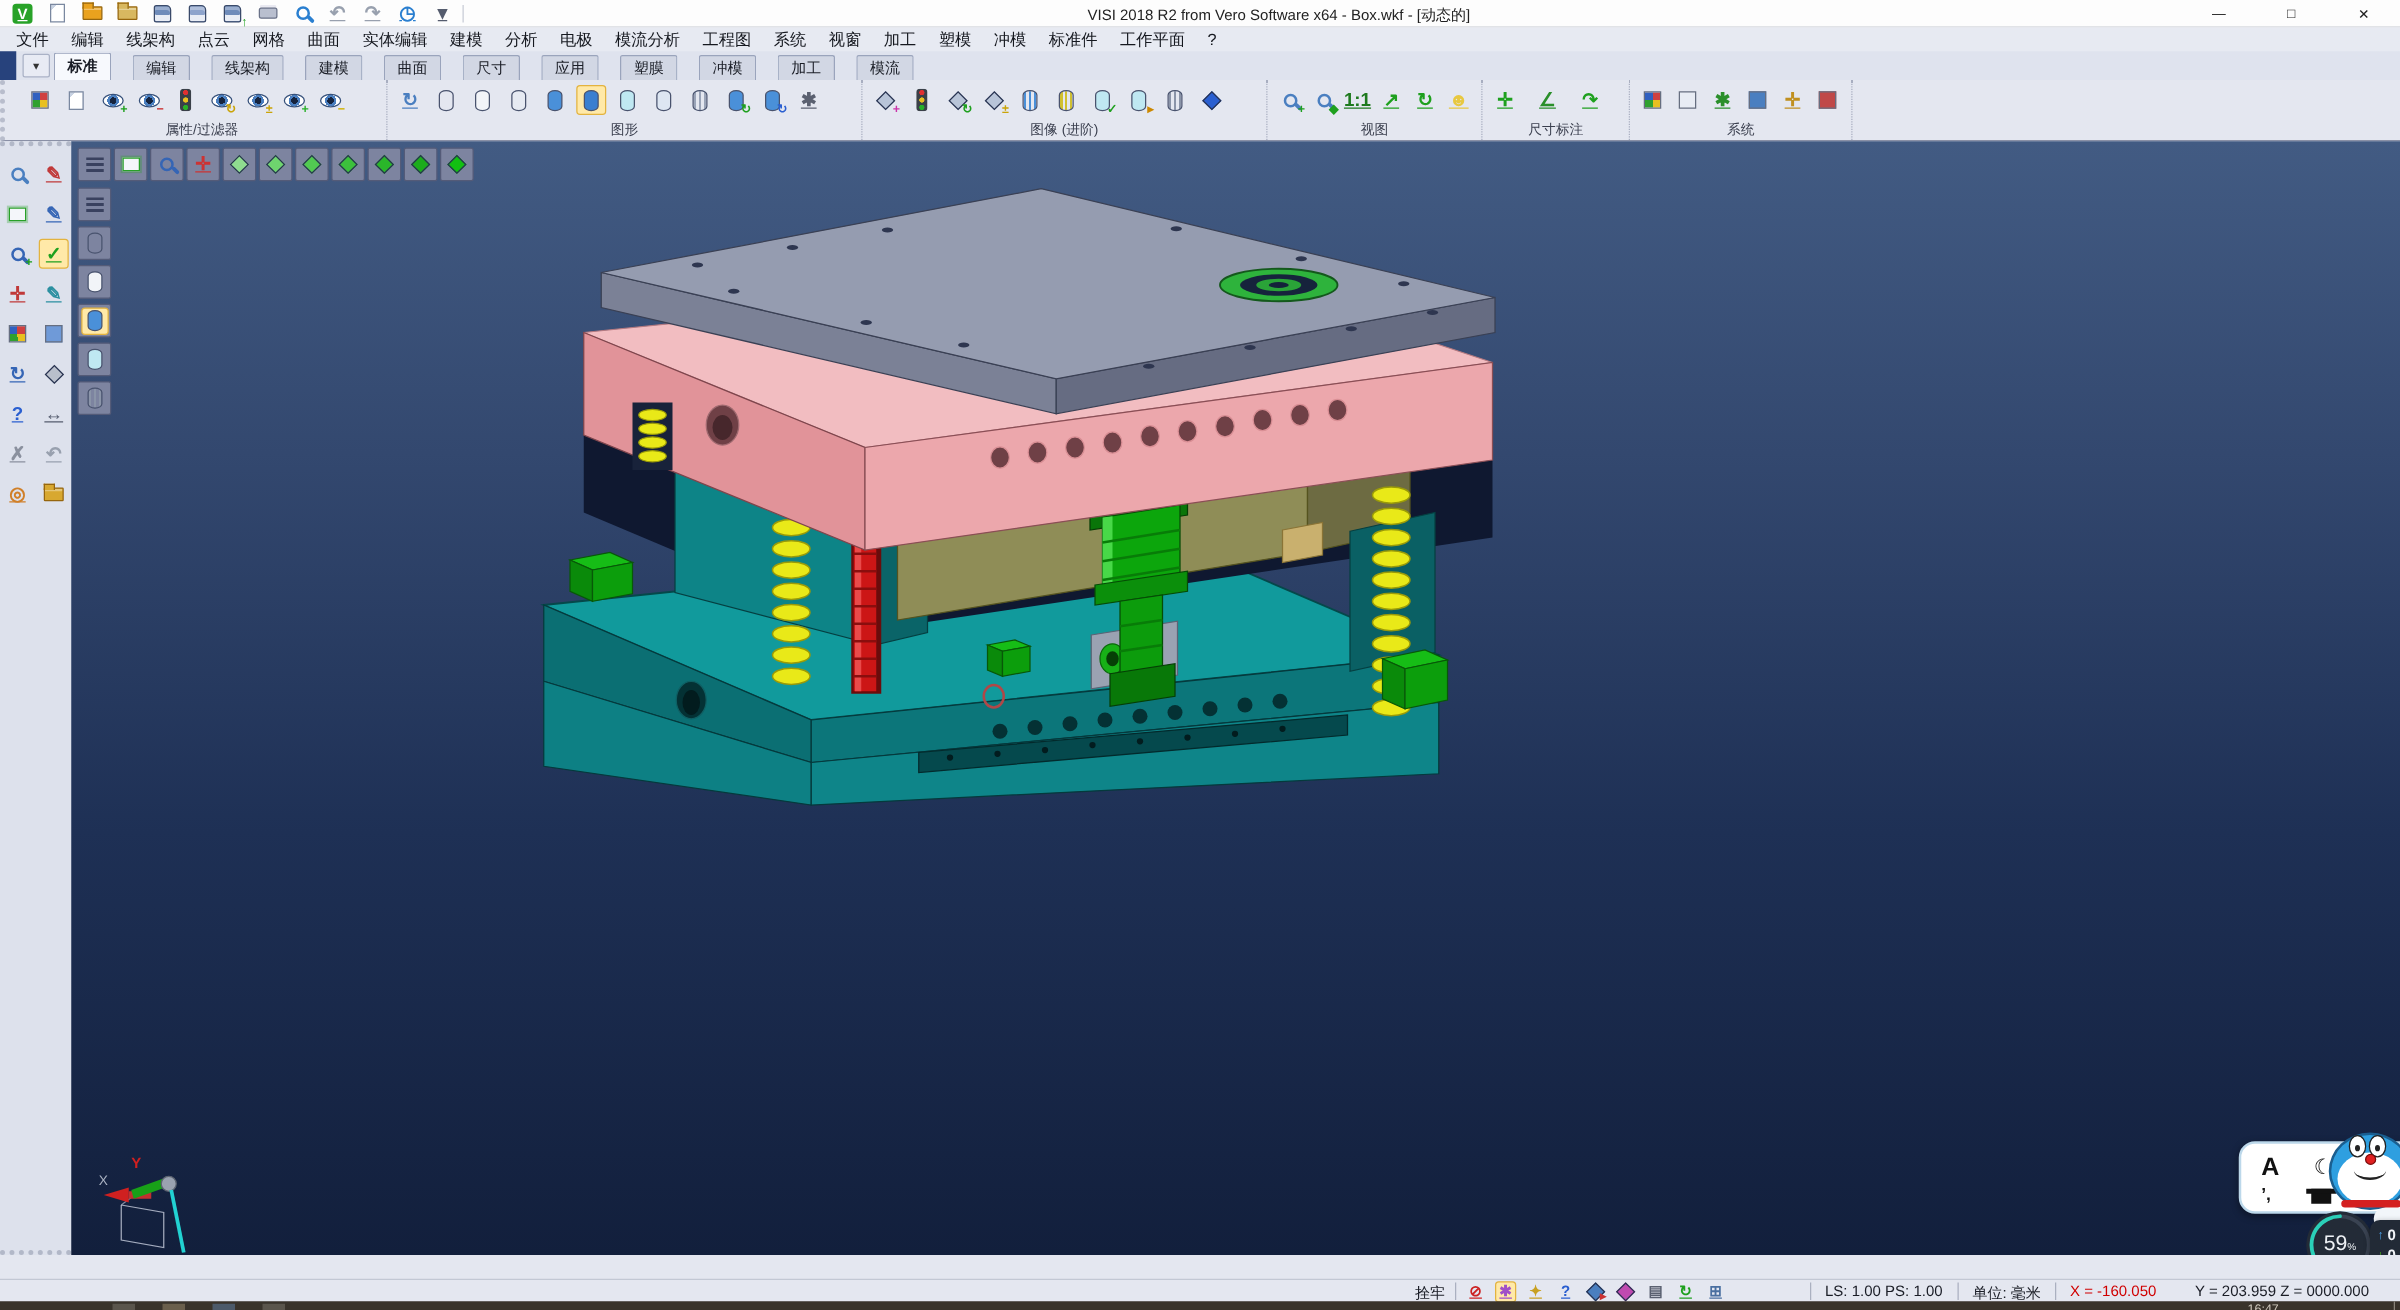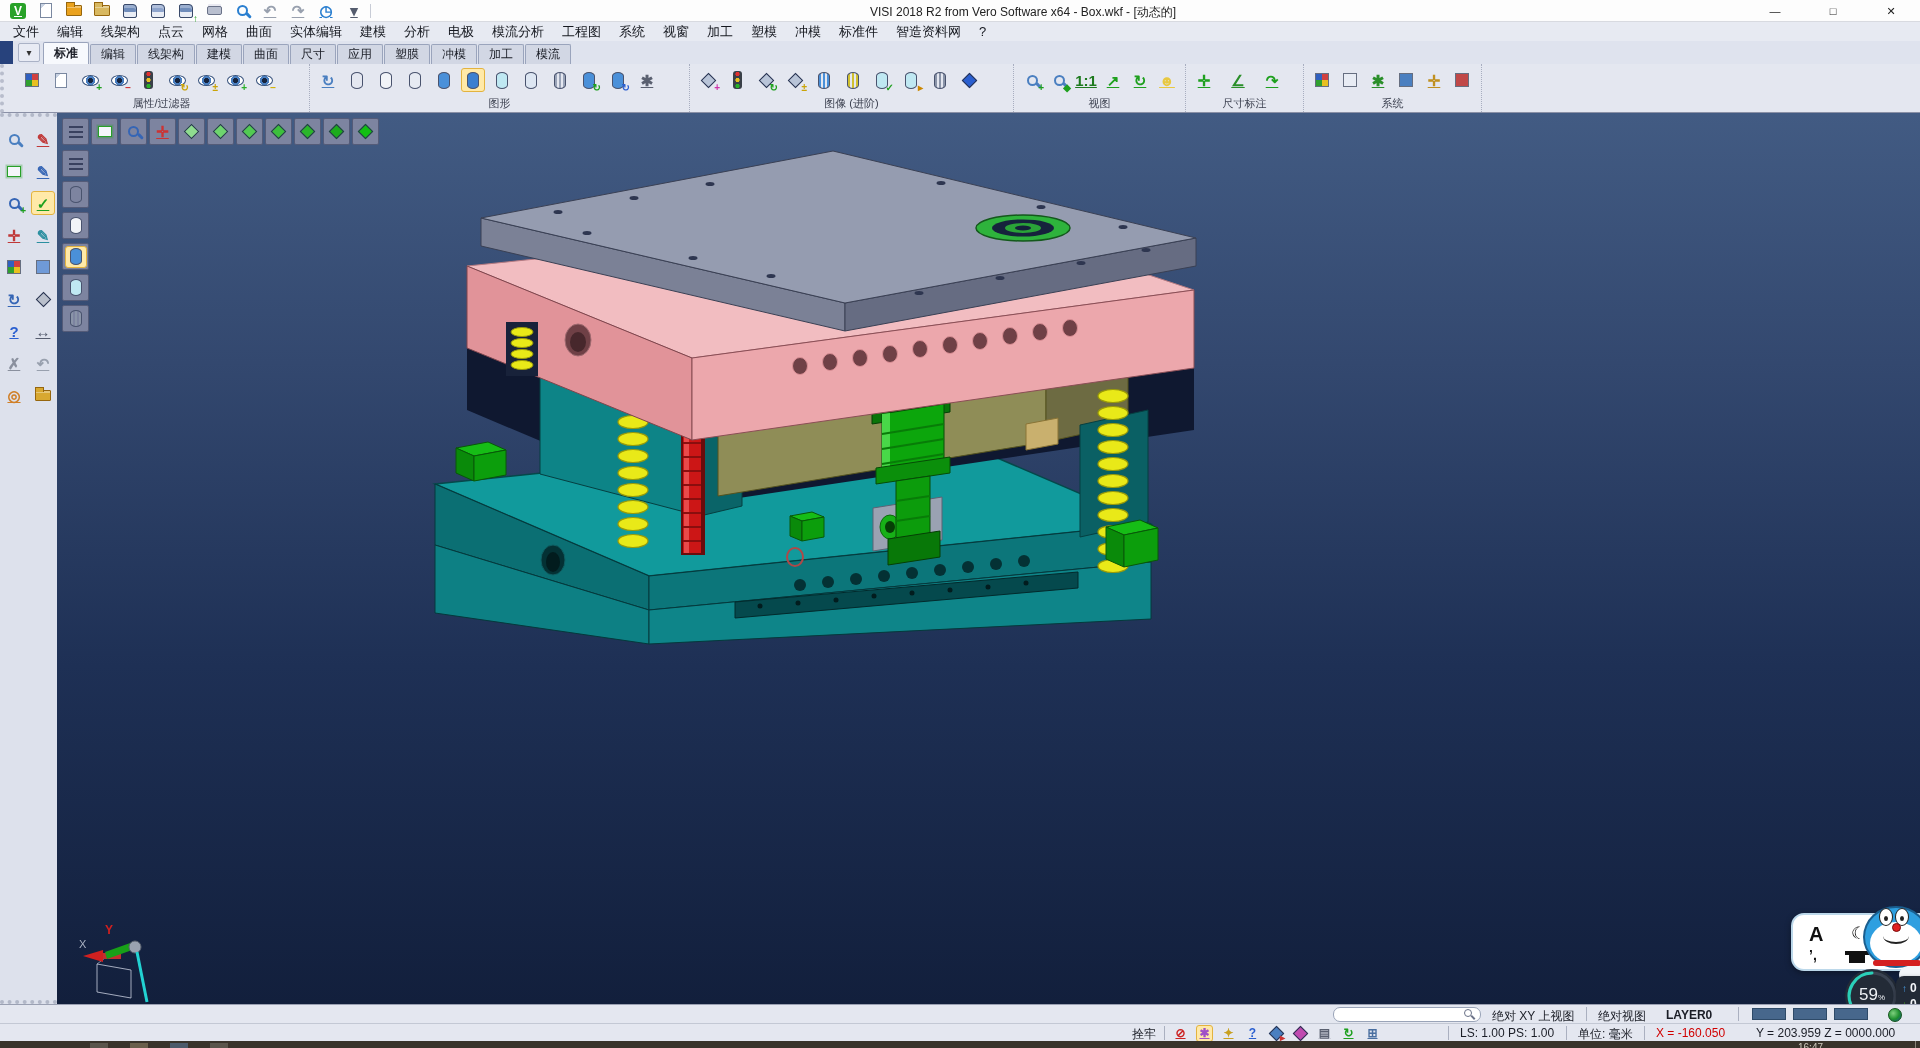--- a/index.html
+++ b/index.html
@@ -219,28 +219,28 @@
       <span class="menu-item">分析</span>
       <span class="menu-item">电极</span>
       <span class="menu-item">模流分析</span>
       <span class="menu-item">工程图</span>
       <span class="menu-item">系统</span>
       <span class="menu-item">视窗</span>
       <span class="menu-item">加工</span>
       <span class="menu-item">塑模</span>
       <span class="menu-item">冲模</span>
       <span class="menu-item">标准件</span>
-      <span class="menu-item">智造资料网</span>
+      <span class="menu-item">工作平面</span>
       <span class="menu-item">?</span>
     </div>
 
   <div class="tabbar">
     <div class="app-corner"></div>
     <div class="tab-caret">▾</div>
-    <div style="display:flex;align-items:flex-end;">
+    <div style="display:flex;align-items:flex-end;gap:16px;">
 
     <span class="tab sel">
           <span>标准</span>
         </span>
         <span class="tab">
           <span>编辑</span>
         </span>
         <span class="tab">
           <span>线架构</span>
         </span>
@@ -879,36 +879,20 @@
           </div>
         <div class="speed-row">
             <span class="arr-dn">↓</span>
             <b>0</b>
             <span>K/s</span>
           </div>
       </div>
     </div>
   </div>
 
-  <div class="status-top">
-    <input class="search-box" value="" style="">
-    <span class="search-mag"></span>
-    <span class="lbl" style="left:1492px;">绝对 XY 上视图</span>
-    <span class="st-sep" style="left:1586px;"></span>
-    <span class="lbl" style="left:1598px;">绝对视图</span>
-    <span class="lbl" style="left:1666px;font-weight:bold;">LAYER0</span>
-    <span class="st-sep" style="left:1738px;"></span>
-    <div style="position:absolute;left:1752px;top:3px;display:flex;gap:7px;">
-
-    <span class="swatch" style="--c: #47678c;"></span>
-        <span class="swatch" style="--c: #47678c;"></span>
-        <span class="swatch" style="--c: #47678c;"></span>
-      </div>
-    <span class="globe"></span>
-  </div>
 
   <div class="status-bottom">
     <span class="lbl" style="left:1132px;top:2px;">拴牢</span>
     <span class="st-sep" style="left:1164px;"></span>
     <div class="sb-icons">
 
     <span class="icon" data-kind="txt" style="--c: #cc2222;">
           <u class="glyph">⊘</u>
           <b class="badge"></b>
         </span>

